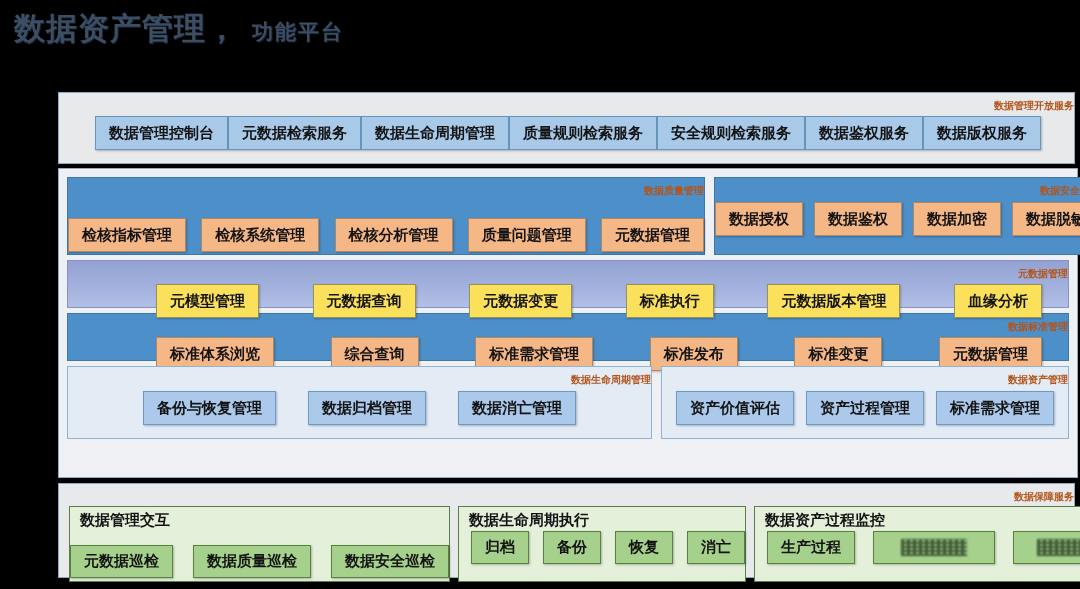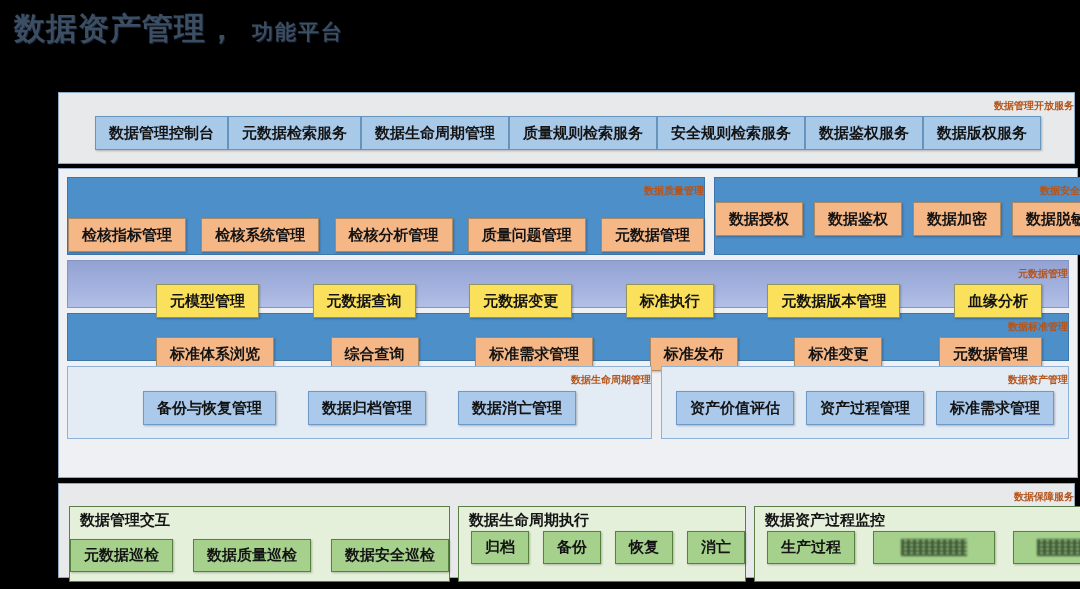--- a/index.html
+++ b/index.html
@@ -63,21 +63,21 @@
     left:58px;top:483px;width:1017px;height:95px;
     background:#e8e9eb;border:1px solid #8fa8c4;
   }
   .bot-groups{display:flex;gap:8px;margin:1px 5px 0 10px;}
   .green-sec{
     box-sizing:border-box;height:76px;background:#e5f0db;border:1px solid #5a7d4a;
   }
   .green-sec .g-label{font-size:15px;font-weight:bold;color:#141414;padding:4px 0 0 10px;line-height:17px;white-space:nowrap;}
   .g1{flex:0 0 380px;} .g2{flex:0 0 281px;} .g3{flex:1;}
   .bx-green{background:#a6d18c;border:1px solid #56823d;}
-  .g1 .boxes{justify-content:center;gap:20px;margin-top:11px;border-radius:14px;}
+  .g1 .boxes{justify-content:center;gap:20px;margin-top:17px;border-radius:14px;}
   .g2 .boxes{justify-content:flex-end;gap:14px;margin:3px 0 0 12px;}
   .g3 .boxes{justify-content:flex-start;gap:18px;margin:3px 0 0 12px;}
   .bx-sm{height:33px;}
   .garble{height:17px;filter:blur(0.8px);opacity:.8;
     background:
       repeating-linear-gradient(90deg,#233b1f 0 3px,rgba(0,0,0,0) 3px 6px),
       repeating-linear-gradient(0deg,#1d2f1a 0 2px,rgba(0,0,0,0) 2px 4px);}
   .w66{width:66px;} .w52{width:52px;}
   .gbox1{width:122px;} .gbox2{width:100px;}
 </style>

